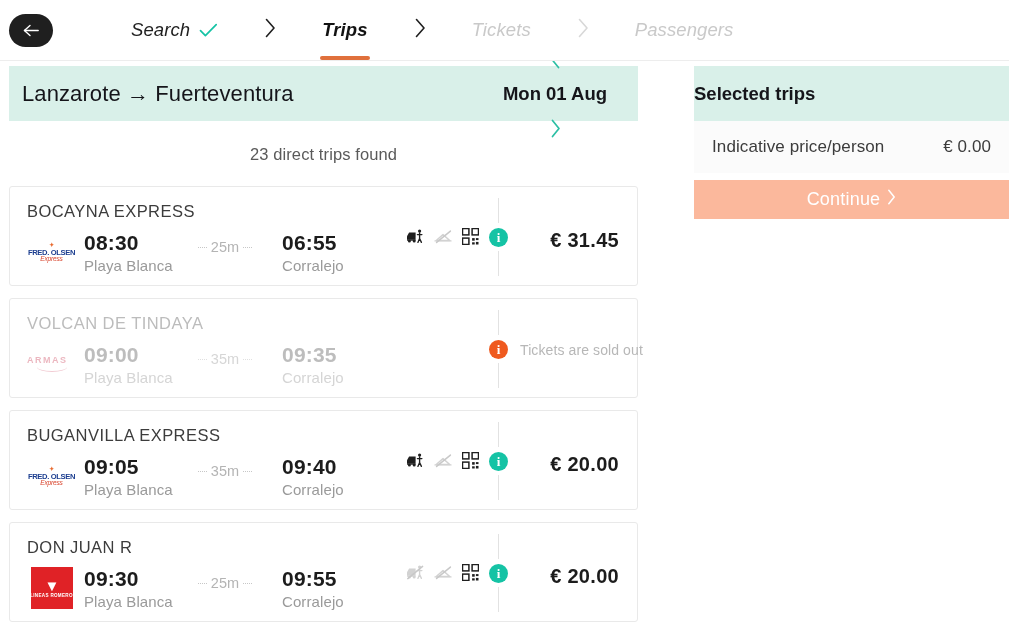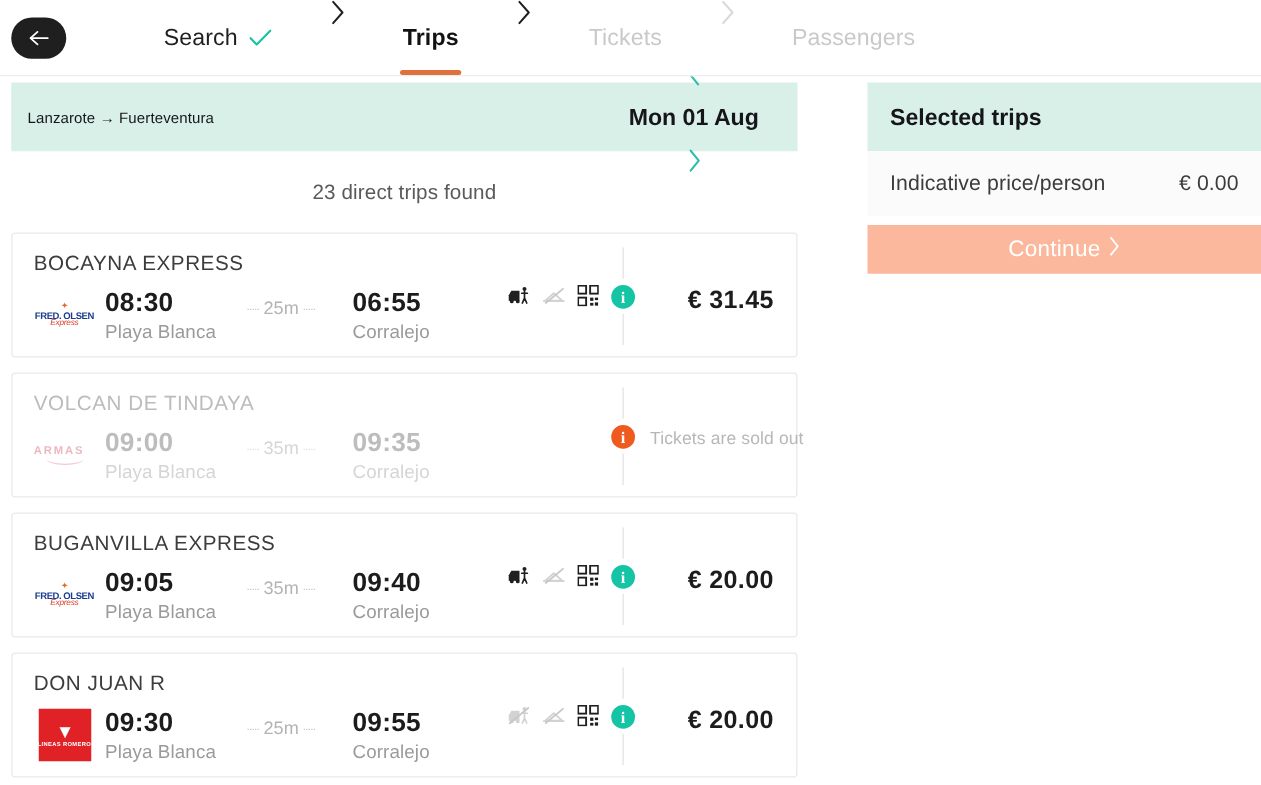--- a/index.html
+++ b/index.html
@@ -26,23 +26,24 @@
     border-radius: 18px;
     background: #1f1f1f;
     display: flex; align-items: center; justify-content: center;
     flex: 0 0 auto;
     cursor: pointer;
   }
   .back-btn svg { display: block; }
 
   .steps {
     display: flex;
-    align-items: flex-start;
+    align-items: center;
     height: 100%;
     margin-left: 76px;
+    font-style: italic;
   }
   .step {
     position: relative;
     height: 100%;
     display: flex;
     align-items: center;
     gap: 9px;
     padding: 0 2px;
     cursor: pointer;
   }
@@ -83,21 +84,21 @@
   
   .route-bar {
     margin: 5px 9px 0 9px;
     height: 55px;
     background: #d9f0e9;
     display: flex;
     align-items: center;
     padding: 0 19px 0 13px;
   }
   .route-text {
-    font-size: 12px;
+    font-size: 22px;
     color: #15151a;
     font-weight: 400;
     letter-spacing: .1px;
     flex: 1 1 auto;
     white-space: nowrap;
   }
   .date-nav { display: flex; align-items: center; gap: 14px; flex-direction: column; }
   .date-arrow { cursor: pointer; display: flex; align-items: center; }
   .date-label {
     font-size: 18.5px;
@@ -298,21 +299,20 @@
     letter-spacing: .3px;
     white-space: nowrap;
   }
 
   
   .panel-header {
     height: 55px;
     margin-top: 5px;
     background: #d9f0e9;
     display: flex; align-items: center;
-    padding-left: 18px;
     font-size: 18.5px;
     font-weight: 700;
     color: #15151a;
   }
   .panel-trip {
     height: 47px;
     background: #f7f7f7;
     border-bottom: 1px solid #ededed;
     display: flex; align-items: center;
     padding-left: 18px;

